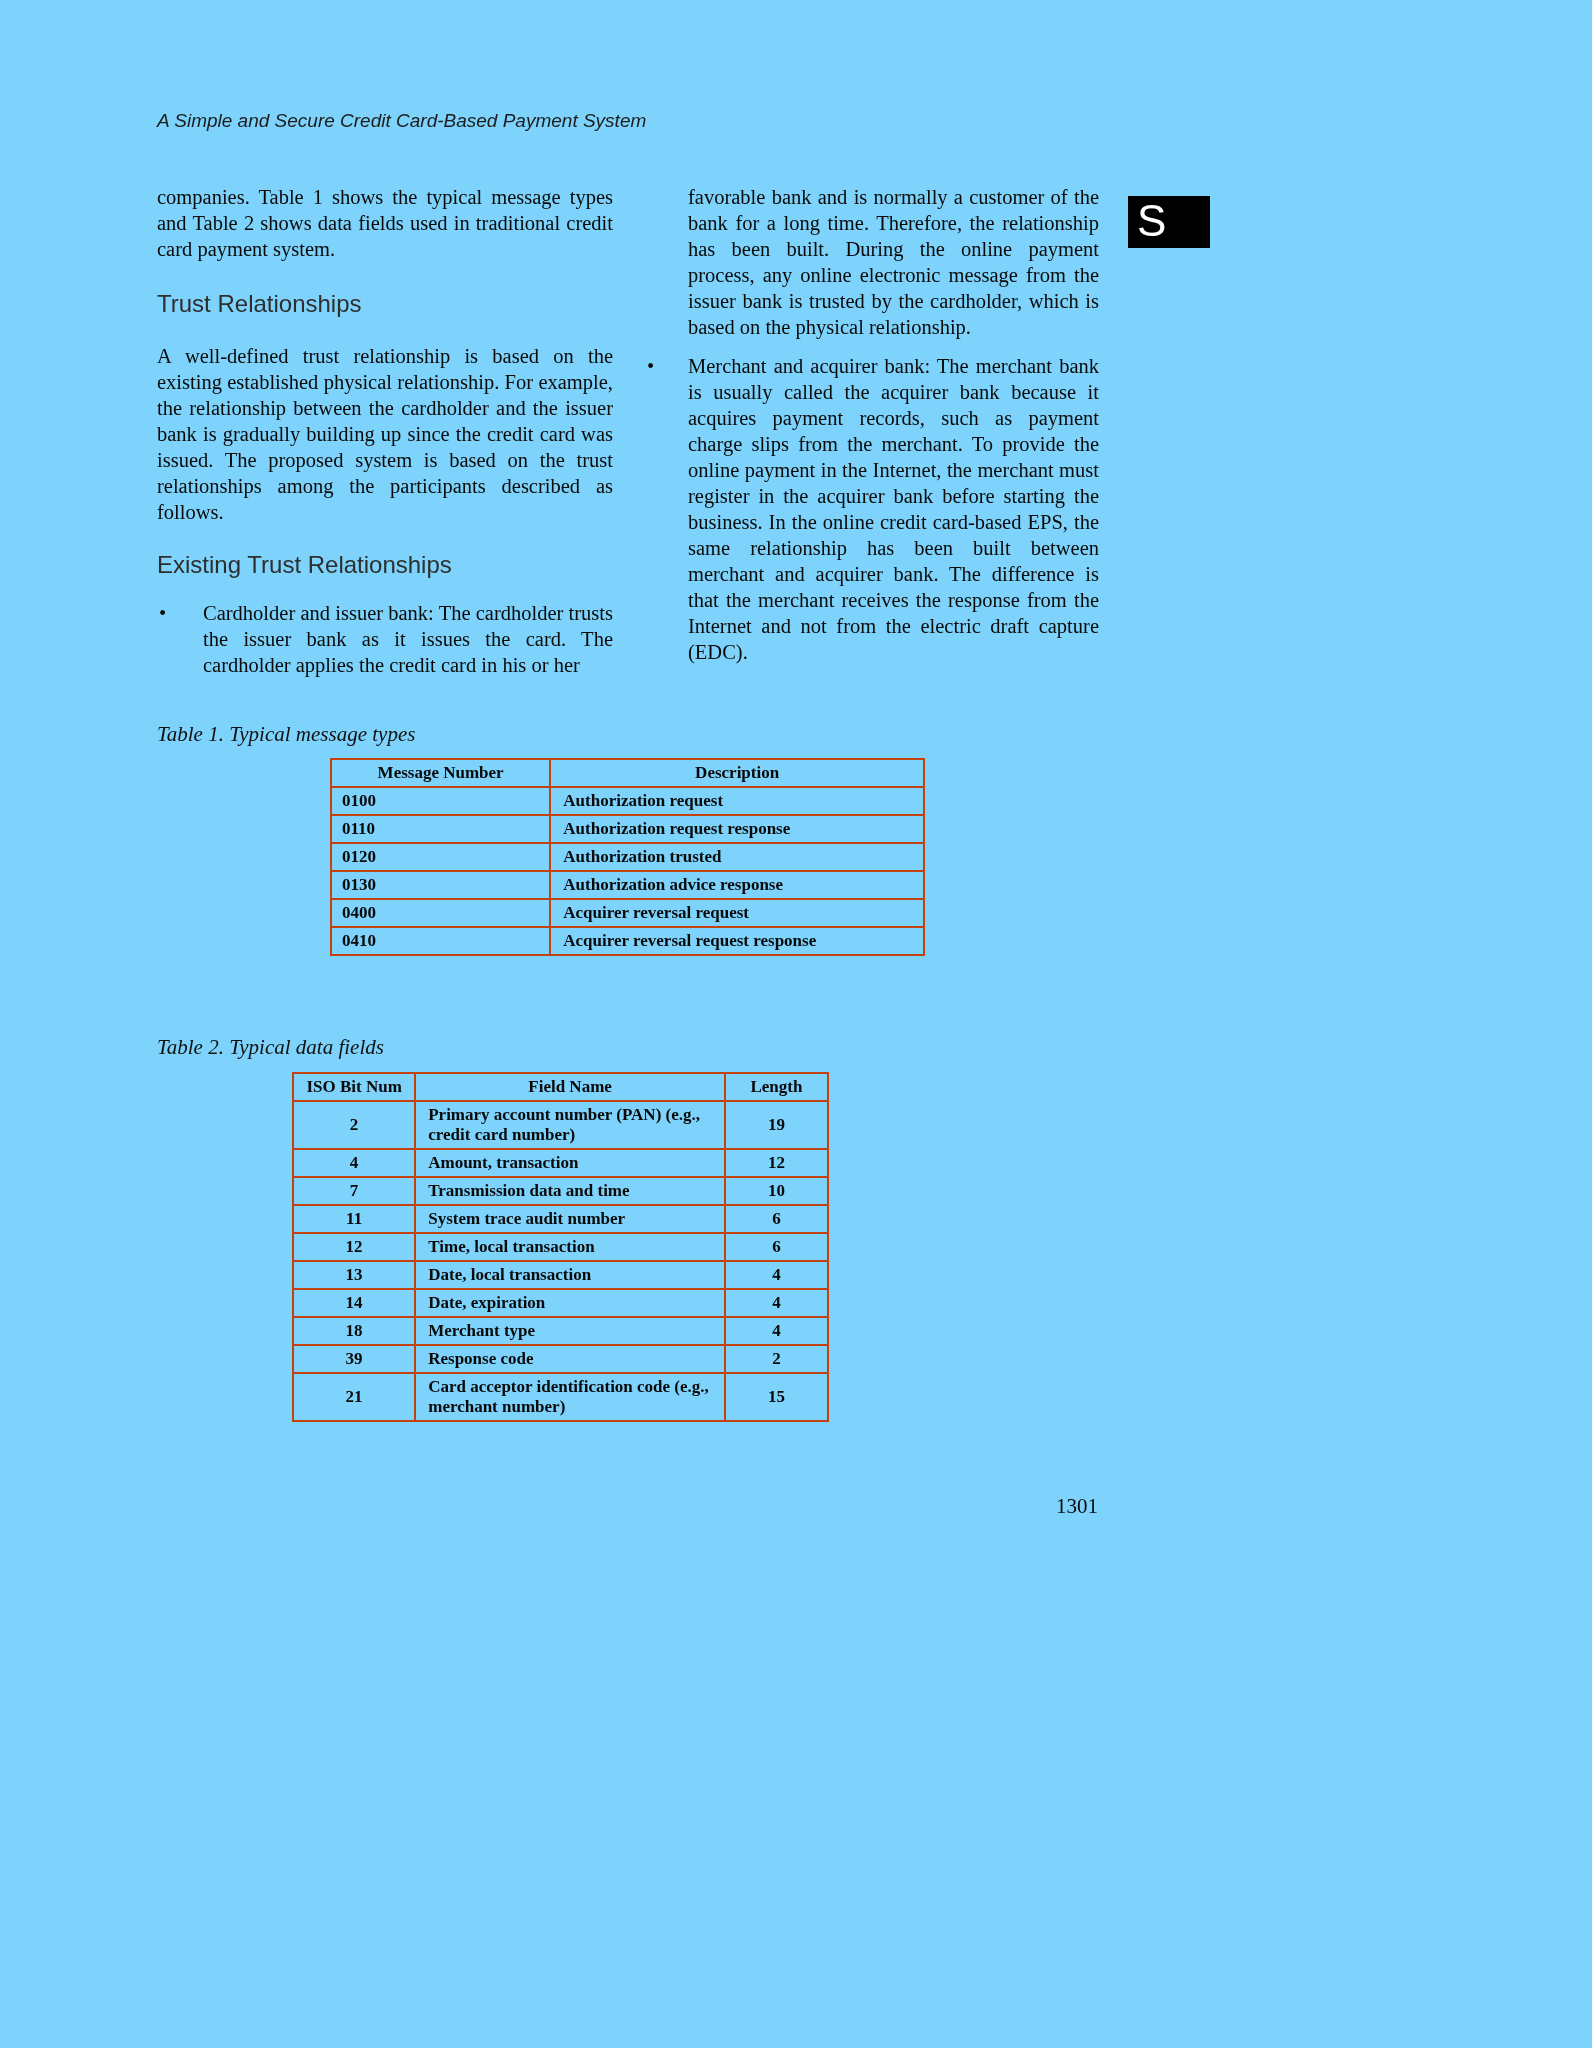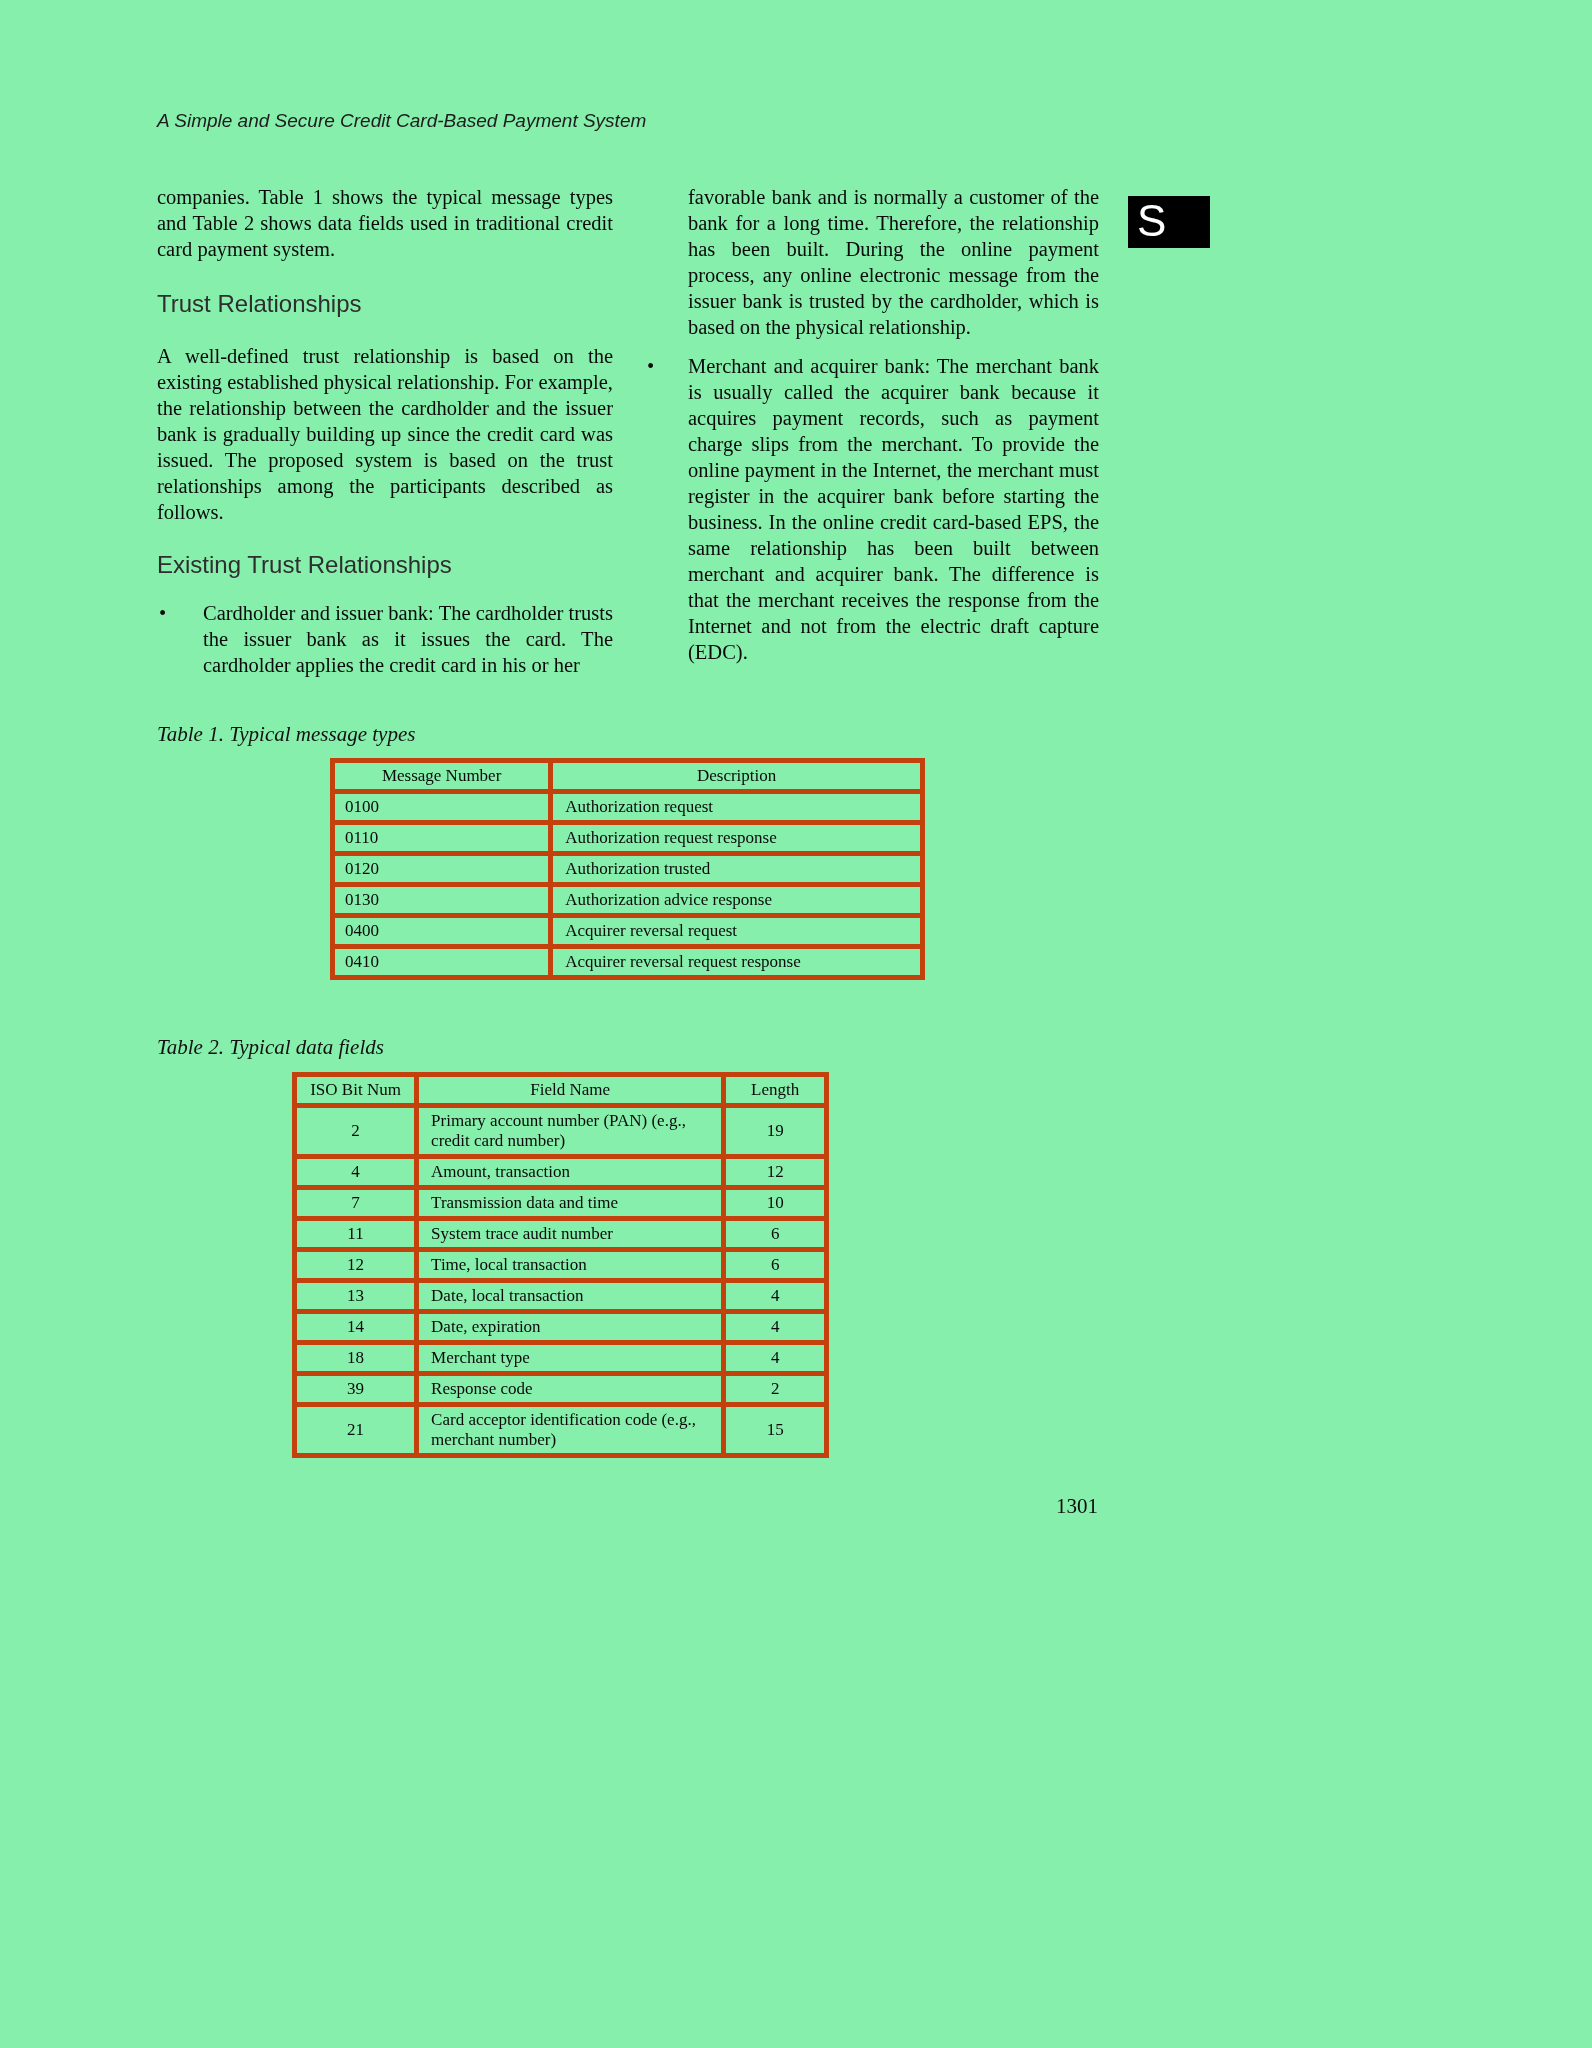--- a/index.html
+++ b/index.html
@@ -1,21 +1,21 @@
 <!DOCTYPE html>
 <html><head>
 <meta charset="utf-8">
 <style>
   * { box-sizing: border-box; margin: 0; padding: 0; }
   html, body { background: #ffffff; }
   .page {
     position: relative;
     width: 1592px;
     height: 2048px;
-    background: #86efac;
+    background: #7dd3fc;
     font-family: "Liberation Serif", serif;
     color: #0a0a0a;
     overflow: hidden;
   }
   .running-head {
     position: absolute;
     left: 157px; top: 110px;
     font-family: "Liberation Sans", sans-serif;
     font-style: italic;
     font-size: 19px;
@@ -70,22 +70,22 @@
   .caption2 { left: 157px; top: 1035px; }
   table.datatable {
     position: absolute;
     border-collapse: collapse;
     font-size: 17px;
     color: #0a0a0a;
   }
   table.t1 { left: 330px; top: 758px; width: 595px; }
   table.t2 { left: 292px; top: 1072px; width: 537px; }
   table.datatable th, table.datatable td {
-    border: 5px solid #c2410c;
-    font-weight: normal;
+    border: 2px solid #c2410c;
+    font-weight: bold;
     height: 28px;
     padding: 3px 10px;
     line-height: 20px;
     vertical-align: middle;
   }
   table.datatable th { text-align: center; }
   table.t1 td.c0 { text-align: left; }
   table.t1 td.c1 { text-align: left; padding-left: 12px; }
   table.t2 td.c0 { text-align: center; }
   table.t2 td.c1 { text-align: left; padding-left: 12px; }

